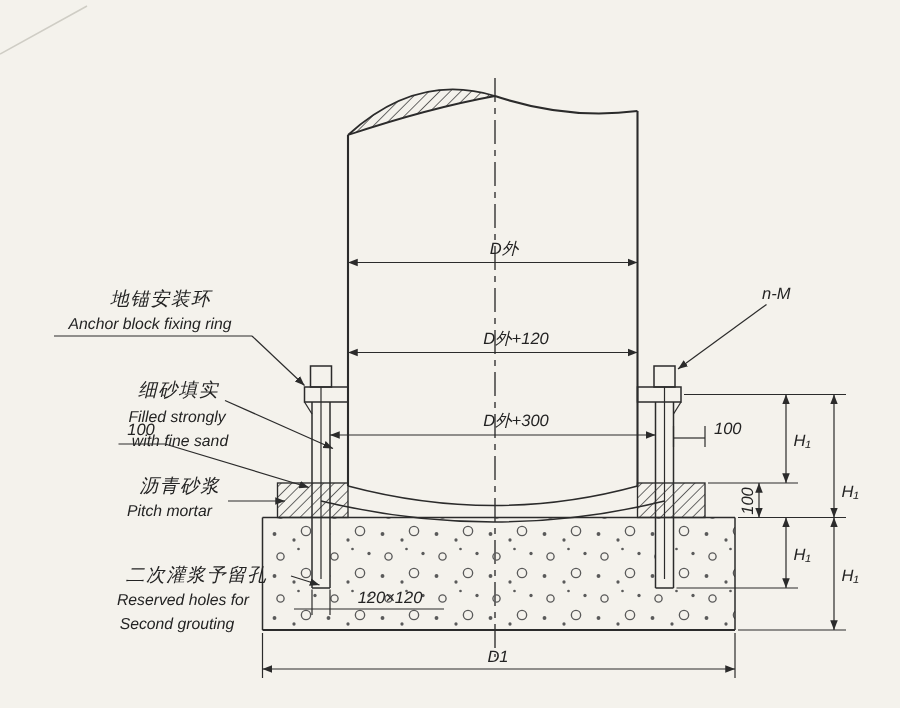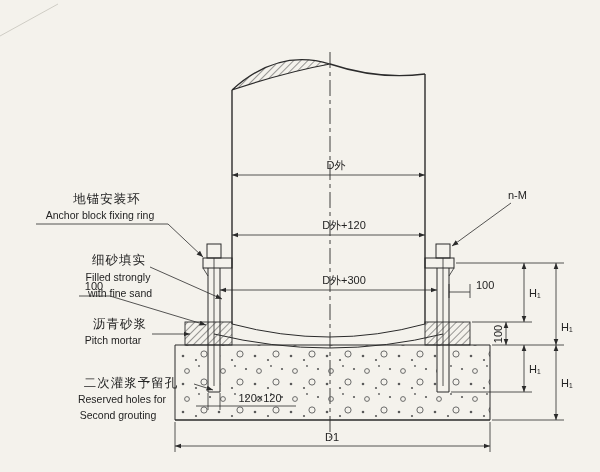--- a/index.html
+++ b/index.html
@@ -1,19 +1,20 @@
 <!DOCTYPE html>
 <html><head>
 <meta charset="utf-8">
 <style>
   html,body{margin:0;padding:0;background:#e9e7e1;}
   .stage{
     width:600px;height:472px;position:relative;overflow:hidden;
     background:#f4f2ec;
     font-family:"Liberation Sans","DejaVu Sans",sans-serif;
+    font-style:italic;
   }
   svg{display:block}
   text{fill:#232323;}
   .cn{font-size:12.5px;letter-spacing:1px;}
   .en{font-size:10.5px;}
   .dim{font-size:11px;}
   .ln{stroke:#2b2b2b;stroke-width:1;fill:none;}
   .thick{stroke-width:1.4;}
   .thin{stroke:#2b2b2b;stroke-width:.8;fill:none;}
 </style>

